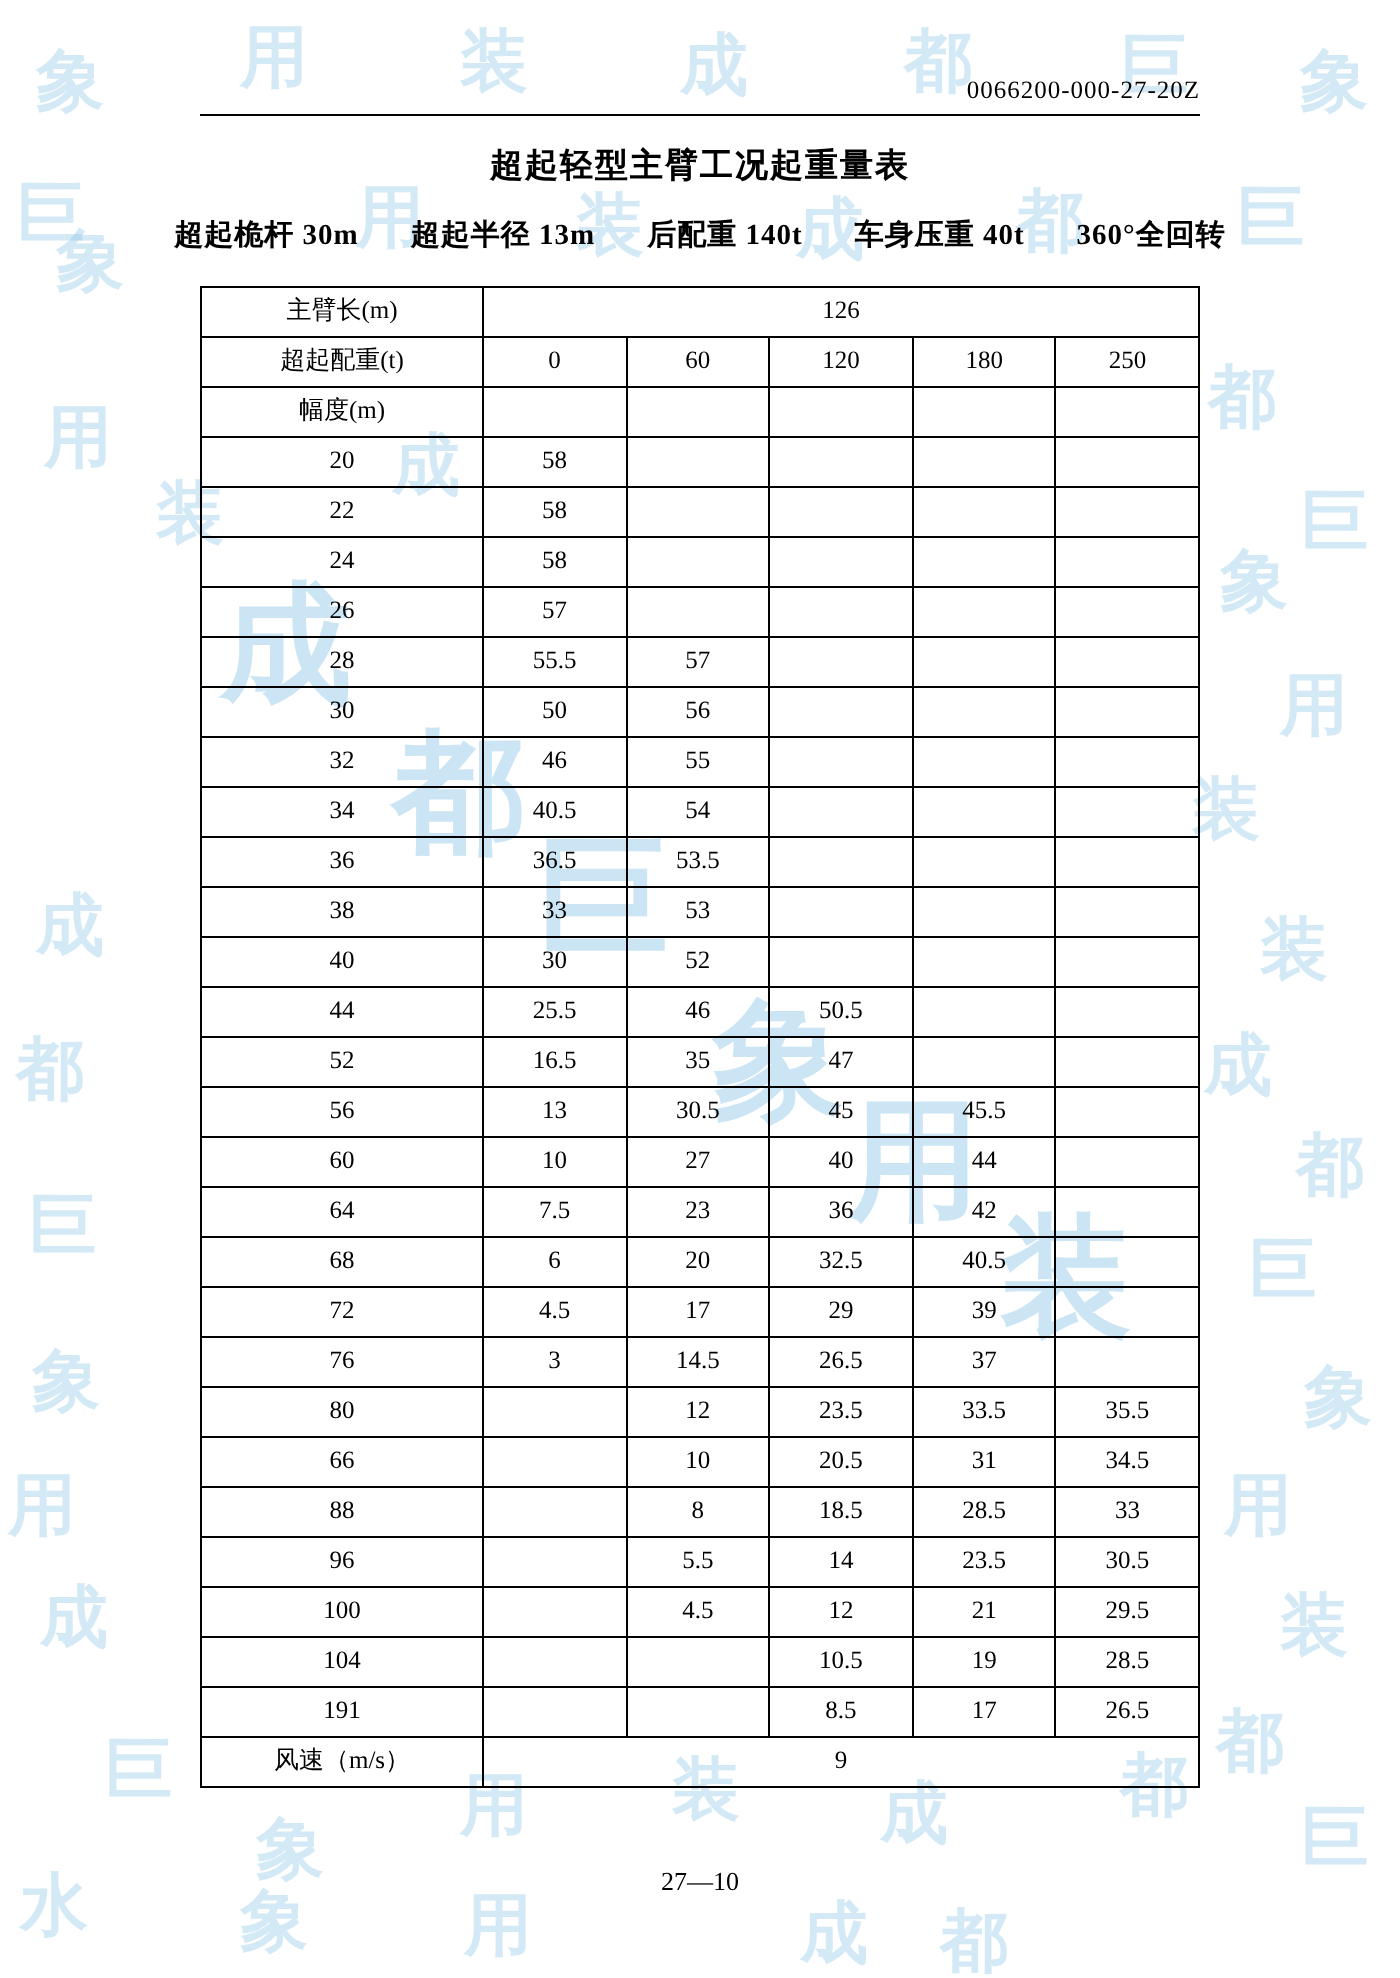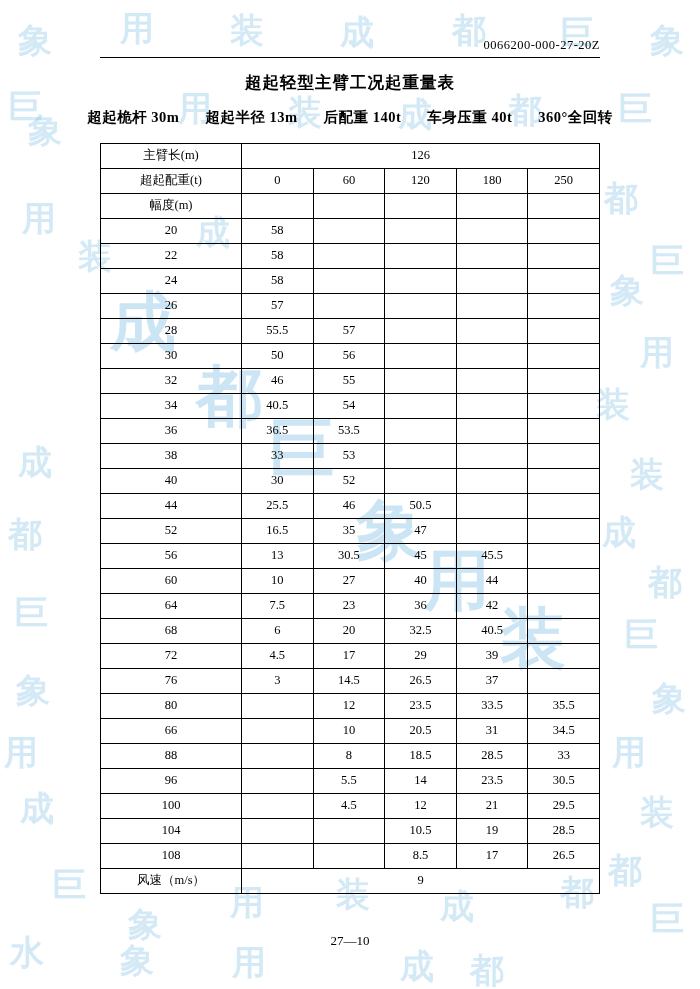--- a/index.html
+++ b/index.html
@@ -398,21 +398,21 @@
         </tr>
         <tr>
           <td class="label">104</td>
           <td></td>
           <td></td>
           <td>10.5</td>
           <td>19</td>
           <td>28.5</td>
         </tr>
         <tr>
-          <td class="label">108</td>
+          <td class="label">191</td>
           <td></td>
           <td></td>
           <td>8.5</td>
           <td>17</td>
           <td>26.5</td>
         </tr>
         <tr id="windspeed-row">
         <td class="label">风速（m/s）</td>
         <td colspan="5">9</td>
       </tr>

